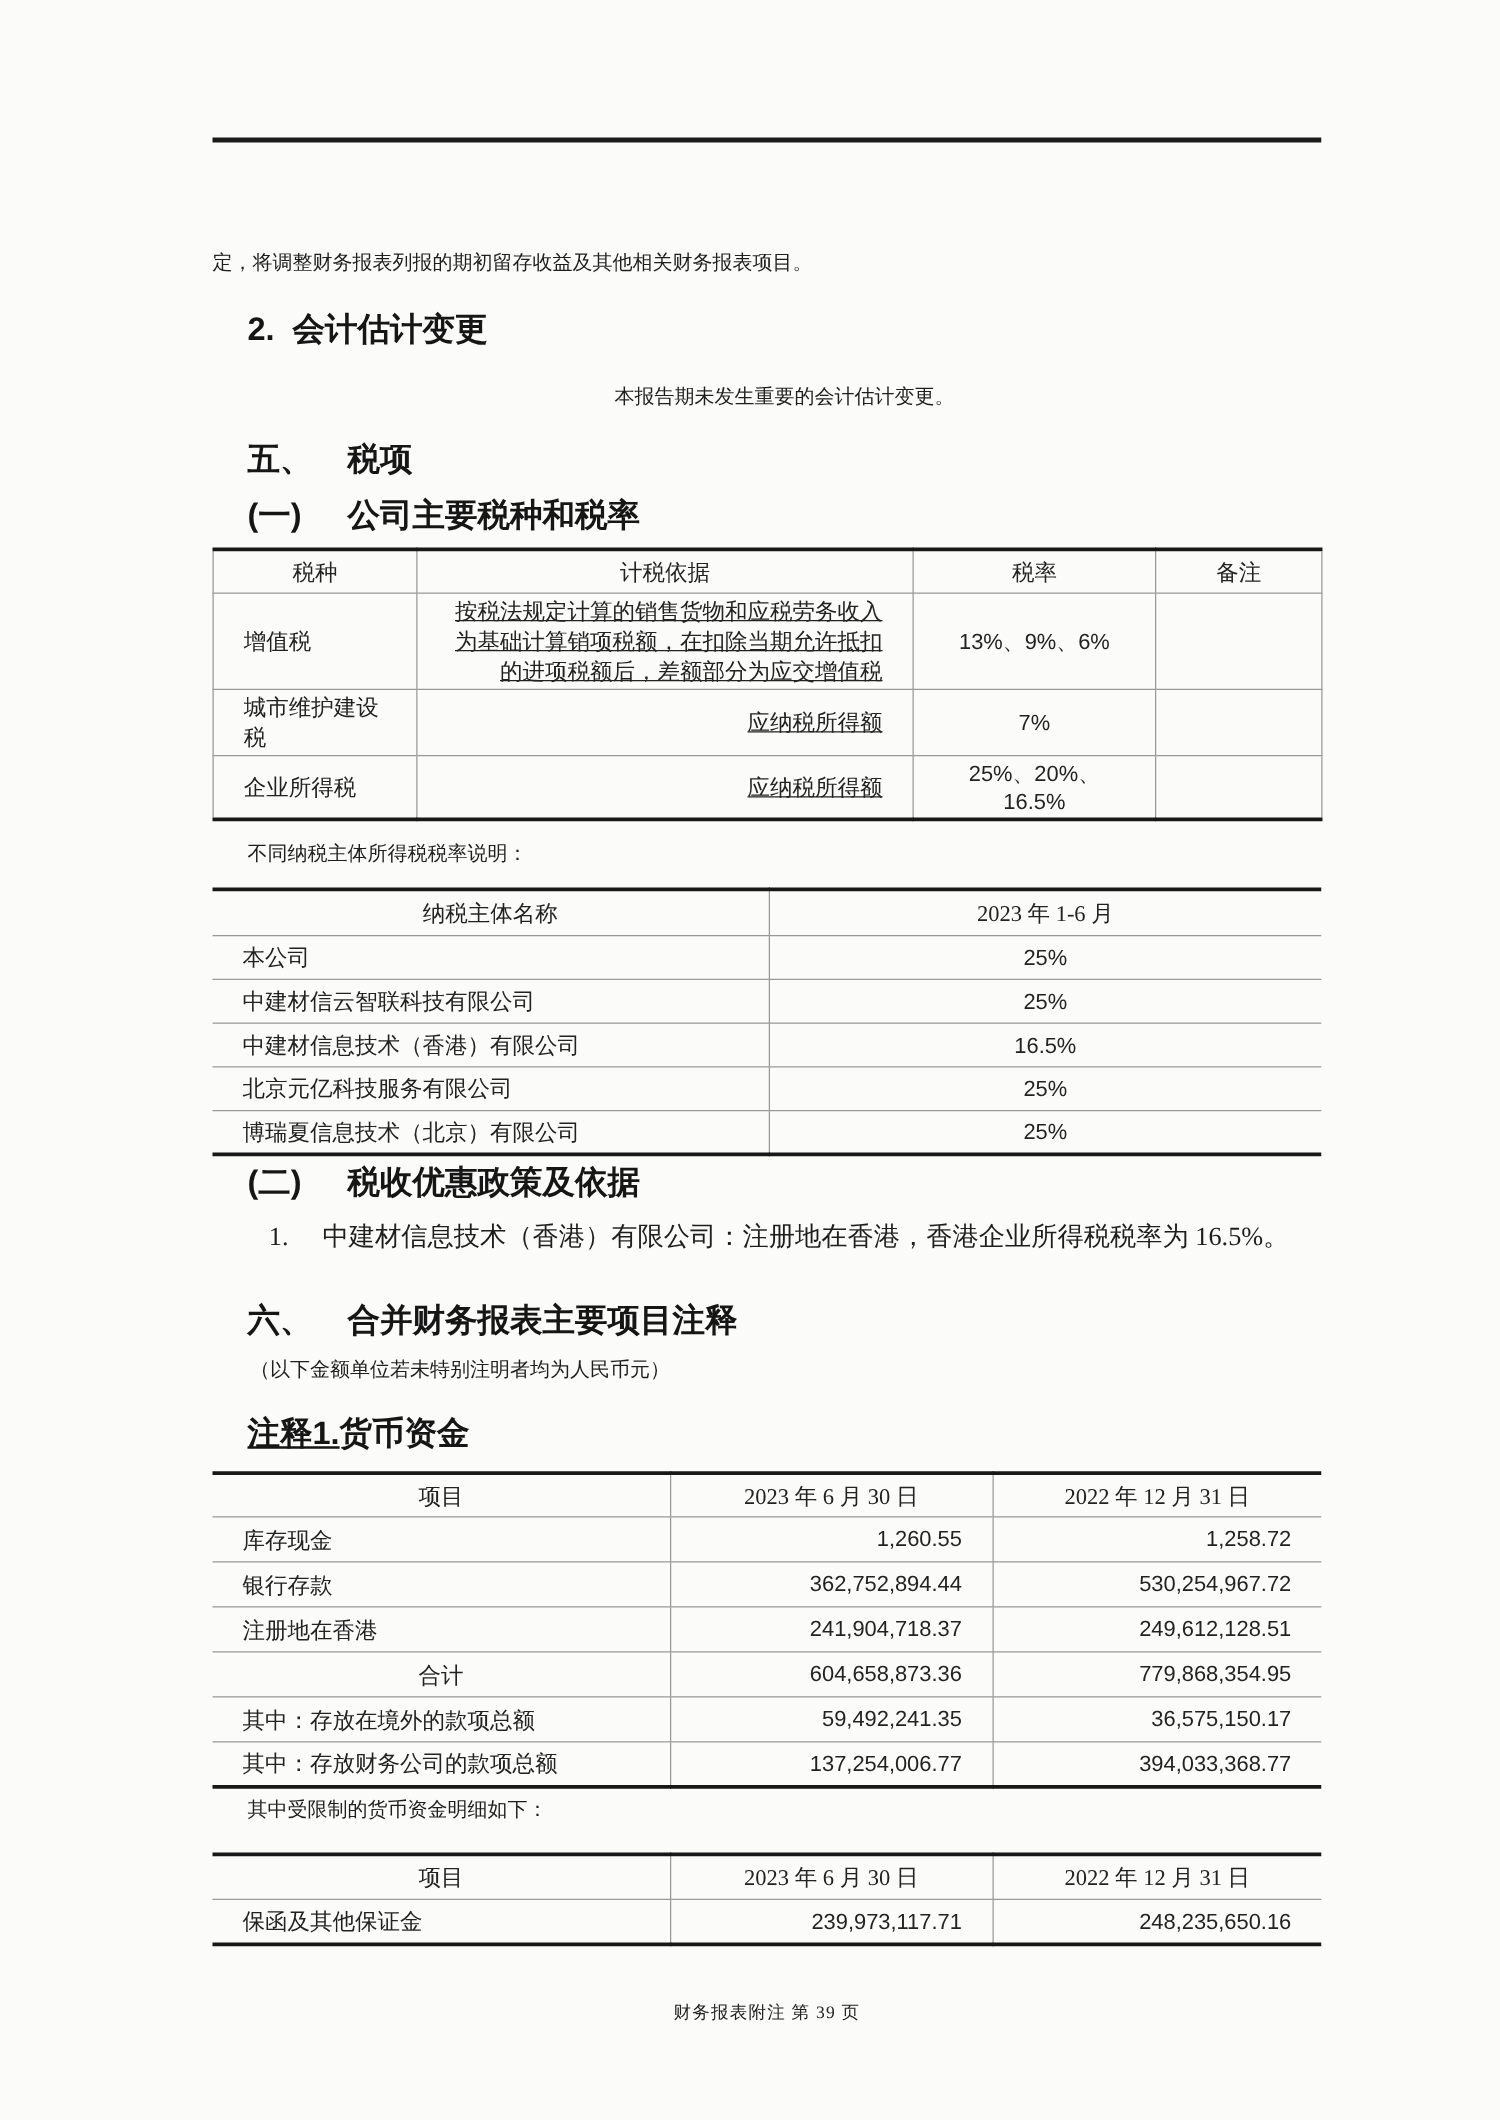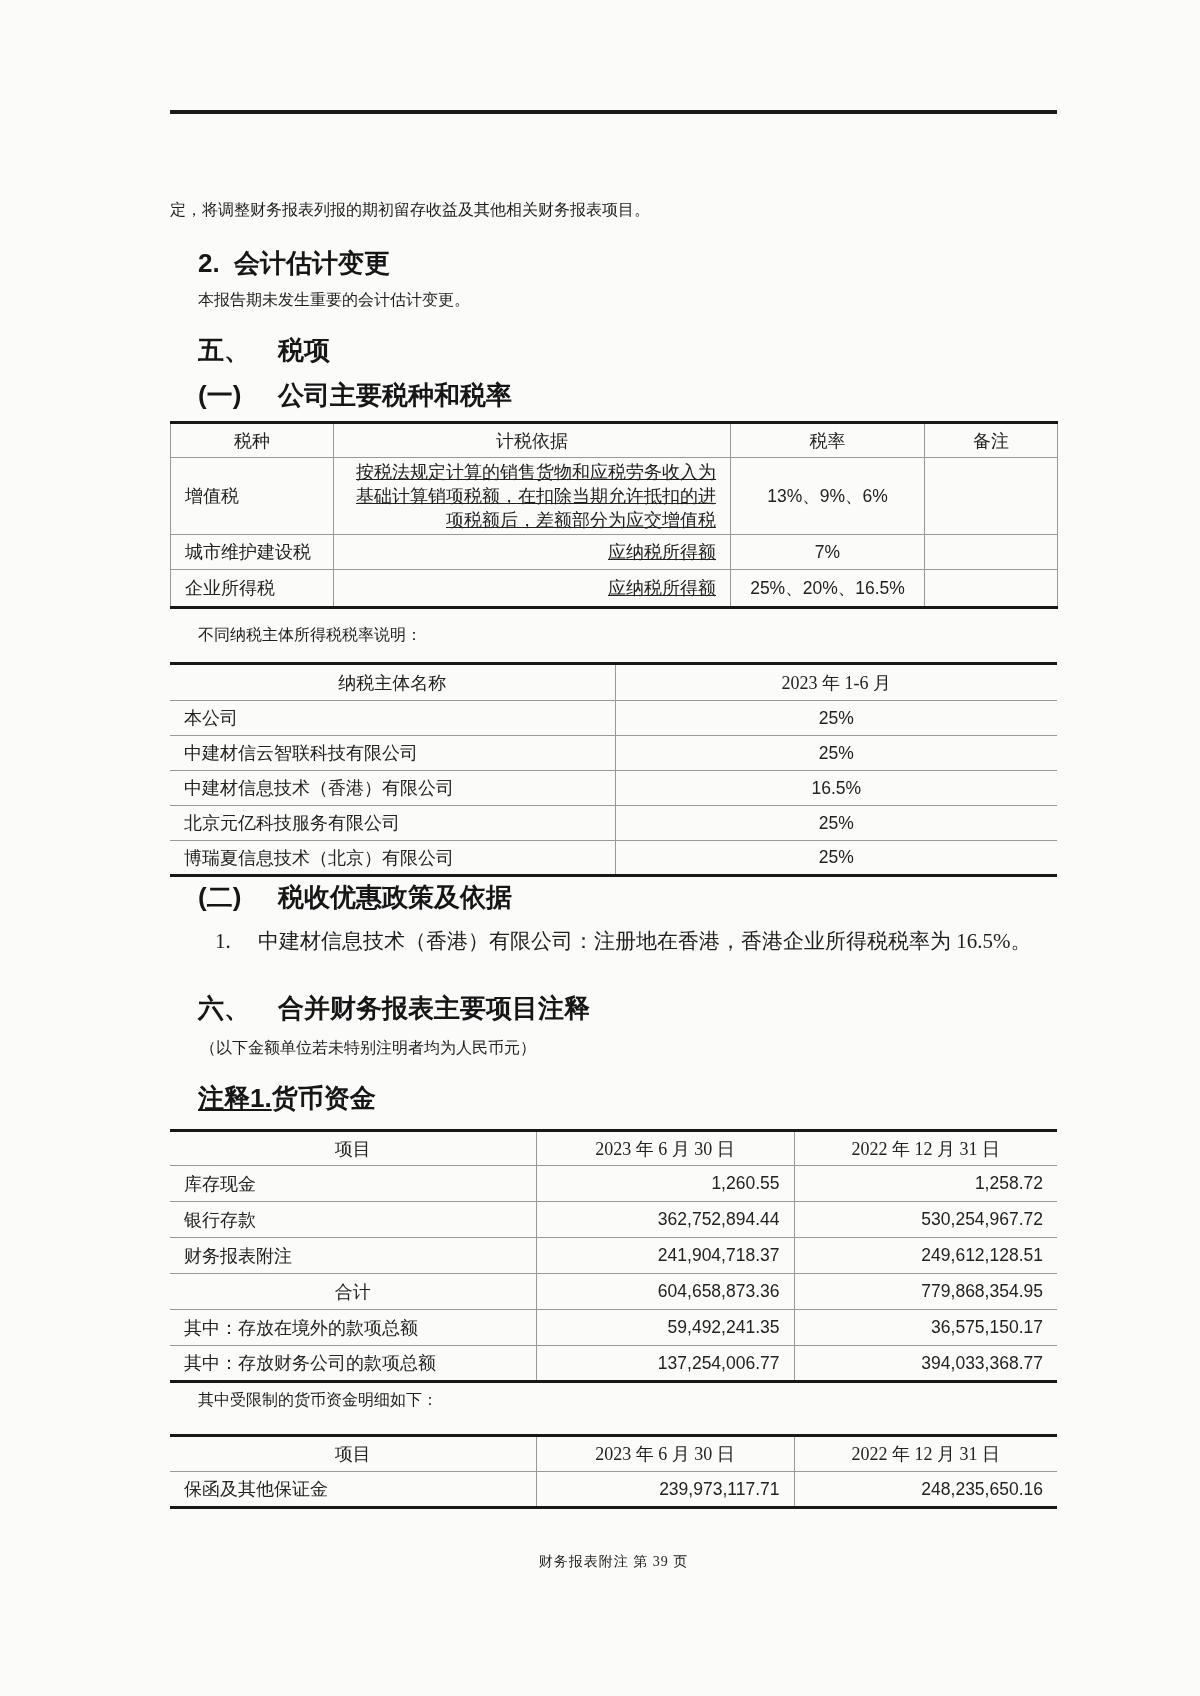--- a/index.html
+++ b/index.html
@@ -31,21 +31,21 @@
     line-height:30px;
     padding-left:28px;
     color:#161616;
   }
   .h-num { display:inline-block; }
   .h-num.narrow { min-width:36px; }
   .h-num.wide { min-width:80px; }
   .h-num.mid { min-width:70px;text-decoration:underline; }
 
   .m-s2        { margin-top:22px; }
-  .m-s2body    { margin-top:8px; }
+  .m-s2body    { margin-top:25px;text-align:center; }
   .m-s5        { margin-top:19px; }
   .m-s51       { margin-top:15px; }
   .m-t1        { margin-top:11px; }
   .m-taxnote   { margin-top:12px; }
   .m-t2        { margin-top:11px; }
   .m-s52       { margin-top:5px;  }
   .m-item      { margin-top:14px; }
   .m-s6        { margin-top:37px; }
   .m-unit      { margin-top:11px; }
   .m-note1     { margin-top:19px; }
@@ -59,21 +59,21 @@
     table-layout:fixed;
     border-top:3px solid #181818;
     border-bottom:3px solid #181818;
     font-size:18px;
     color:#222;
   }
   .tbl th, .tbl td {
     border:1px solid #999;
     font-weight:400;
     vertical-align:middle;
-    padding:2px 14px;
+    padding:2px 24px;
     overflow:hidden;
   }
   .tbl.no-outer tr > th:first-child, .tbl.no-outer tr > td:first-child { border-left:none; }
   .tbl.no-outer tr > th:last-child,  .tbl.no-outer tr > td:last-child  { border-right:none; }
 
   .c-center { text-align:center; }
   .c-left   { text-align:left; padding-left:13px; }
   .c-total  { text-align:center; }
   .c-num {
     text-align:right;
@@ -225,21 +225,21 @@
           <td class="c-left">库存现金</td>
           <td class="c-num">1,260.55</td>
           <td class="c-num">1,258.72</td>
         </tr>
         <tr class="row-h36">
           <td class="c-left">银行存款</td>
           <td class="c-num">362,752,894.44</td>
           <td class="c-num">530,254,967.72</td>
         </tr>
         <tr class="row-h36">
-          <td class="c-left">财务报表附注</td>
+          <td class="c-left">注册地在香港</td>
           <td class="c-num">241,904,718.37</td>
           <td class="c-num">249,612,128.51</td>
         </tr>
         <tr class="row-h36">
           <td class="c-total">合计</td>
           <td class="c-num">604,658,873.36</td>
           <td class="c-num">779,868,354.95</td>
         </tr>
         <tr class="row-h36">
           <td class="c-left">其中：存放在境外的款项总额</td>

